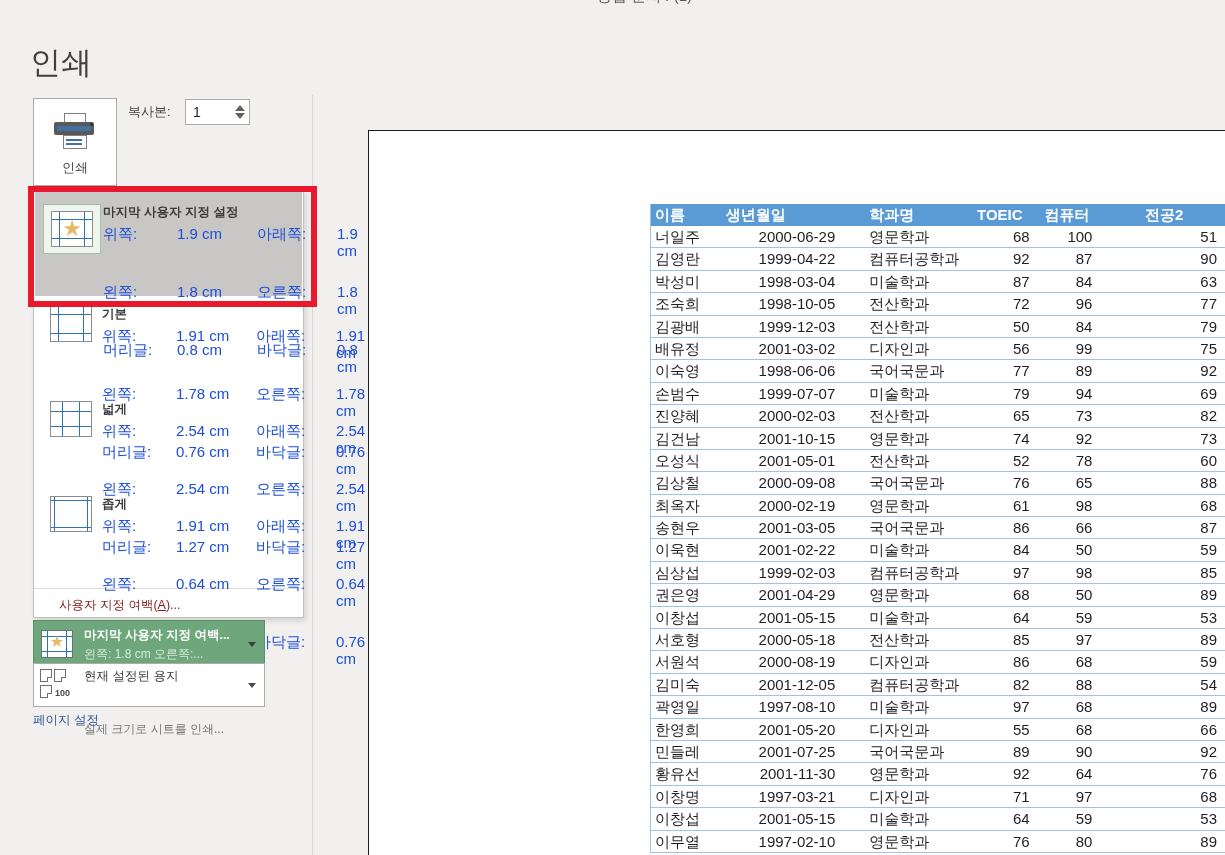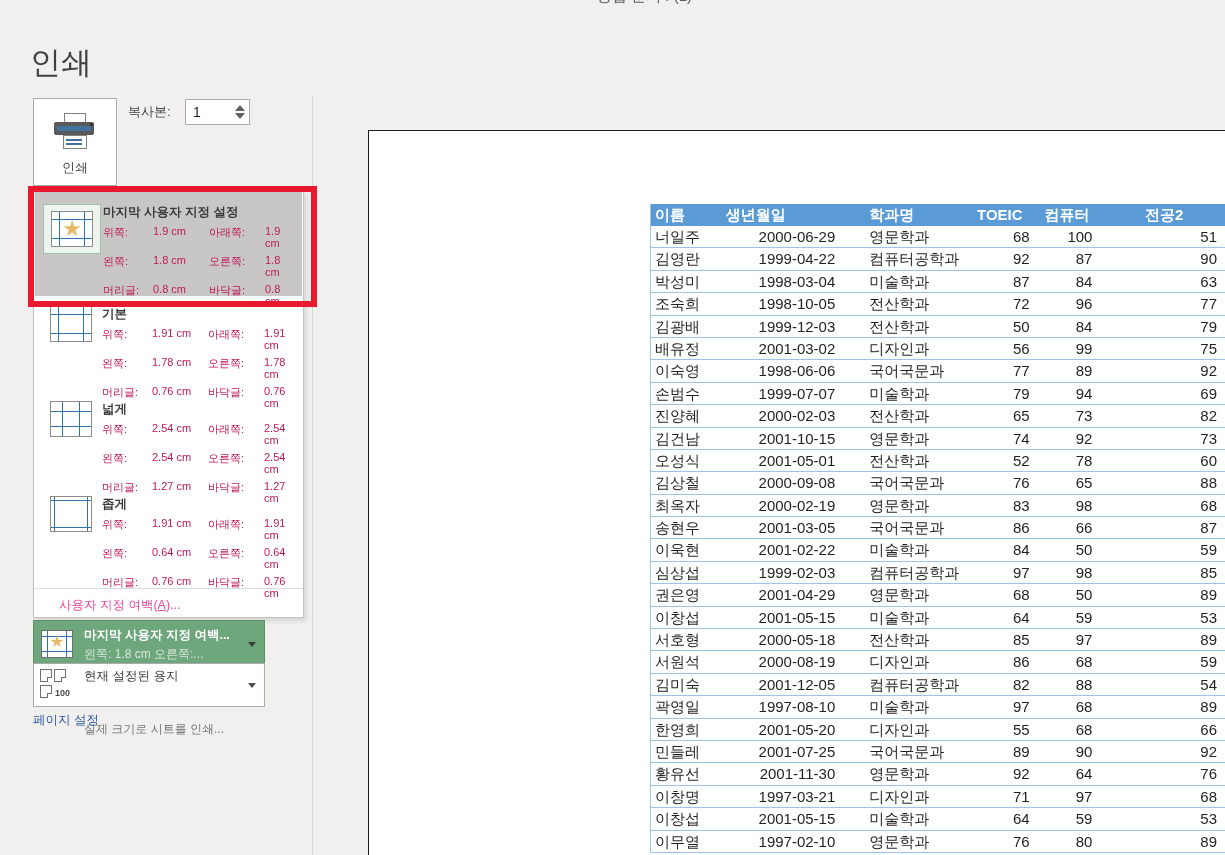--- a/index.html
+++ b/index.html
@@ -47,23 +47,23 @@
   .m-icon .vl{top:0;bottom:0;width:1px;} .m-icon .hl{left:0;right:0;height:1px;}
   
   .icon-star .vl.l,.icon-normal .vl.l{left:7px;} .icon-star .vl.r,.icon-normal .vl.r{right:7px;}
   .icon-star .hl.t,.icon-normal .hl.t{top:7px;} .icon-star .hl.b,.icon-normal .hl.b{bottom:7px;}
   .icon-wide .vl.l{left:11px;} .icon-wide .vl.r{right:11px;} .icon-wide .hl.t{top:9px;} .icon-wide .hl.b{bottom:9px;}
   .icon-narrow .vl.l{left:3px;} .icon-narrow .vl.r{right:3px;} .icon-narrow .hl.t{top:3px;} .icon-narrow .hl.b{bottom:3px;}
   .m-icon .star{display:none;}
   .icon-star .star{display:block;position:absolute;left:0;right:0;top:4px;text-align:center;font-size:22px;color:#e4b967;}
   .mp-text{flex:1;padding-left:2px;}
   .mp-title{font-size:12.5px;font-weight:bold;color:#3a3a3a;margin:0 0 4px;}
-  .mp-grid{display:grid;grid-template-columns:50px 56px 56px auto;row-gap:5px;font-size:11px;color:#be185d;}
+  .mp-grid{display:grid;grid-template-columns:50px 56px 56px auto;row-gap:5px;font-size:15px;color:#1d4ed8;gap:24px;}
   .mp-divider{height:1px;background:#dcdcdc;margin:6px 0 0;}
-  .custom-link{padding:8px 0 0 25px;font-size:12.5px;color:#ec4899;cursor:pointer;}
+  .custom-link{padding:8px 0 0 25px;font-size:12.5px;color:#7f1d1d;cursor:pointer;}
   .custom-link u{text-decoration:underline;}
 
   
   .red-rect{position:absolute;left:28px;top:186px;width:289px;height:121px;border:6px solid #e8192c;box-sizing:border-box;pointer-events:none;z-index:50;}
 
   
   .margins-drop{position:absolute;left:33px;top:620px;width:232px;height:47px;background:#6fa77d;border:1px solid #5a9068;box-sizing:border-box;cursor:pointer;}
   .margins-drop .g-icon{position:absolute;left:7px;top:9px;width:32px;height:28px;background:#fff;border:1px solid #6f6f6f;box-sizing:border-box;}
   .g-icon i{position:absolute;background:#2e74b5;}
   .g-icon .vl{top:0;bottom:0;width:1px;} .g-icon .hl{left:0;right:0;height:1px;}
@@ -390,21 +390,21 @@
           <span class="pcell c1">2000-09-08</span>
           <span class="pcell c2">국어국문과</span>
           <span class="pcell c3">76</span>
           <span class="pcell c4">65</span>
           <span class="pcell c5">88</span>
         </div>
         <div class="prow">
           <span class="pcell c0">최옥자</span>
           <span class="pcell c1">2000-02-19</span>
           <span class="pcell c2">영문학과</span>
-          <span class="pcell c3">83</span>
+          <span class="pcell c3">61</span>
           <span class="pcell c4">98</span>
           <span class="pcell c5">68</span>
         </div>
         <div class="prow">
           <span class="pcell c0">송현우</span>
           <span class="pcell c1">2001-03-05</span>
           <span class="pcell c2">국어국문과</span>
           <span class="pcell c3">86</span>
           <span class="pcell c4">66</span>
           <span class="pcell c5">87</span>

